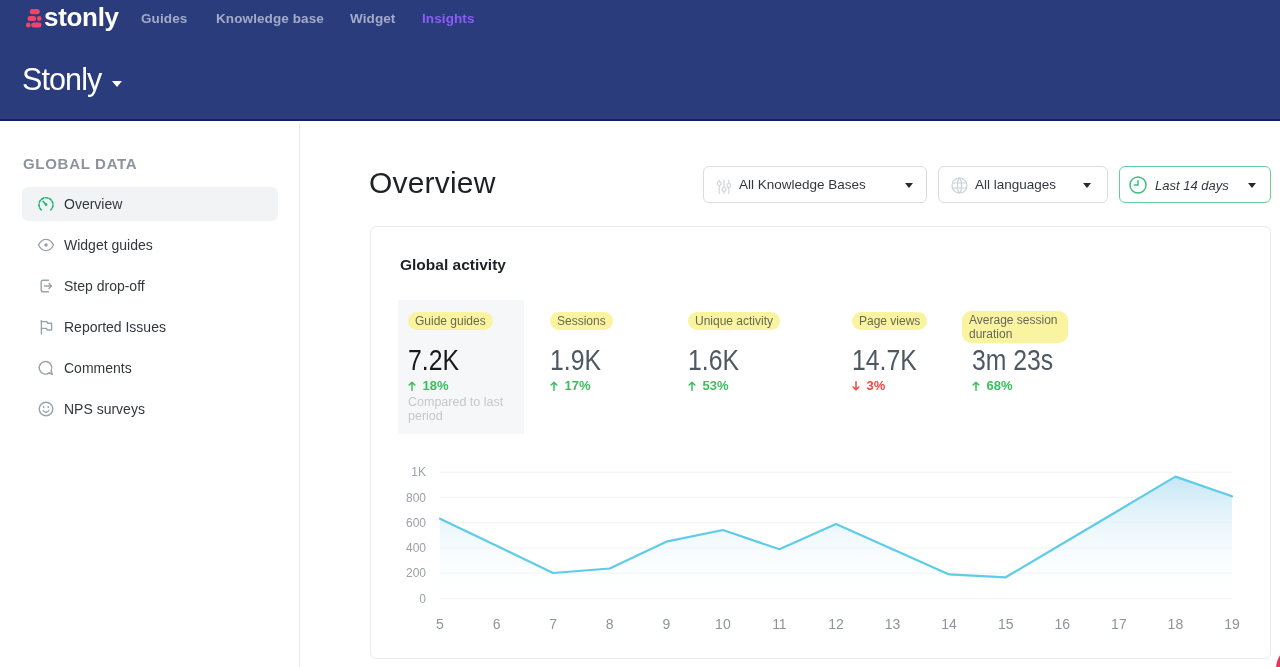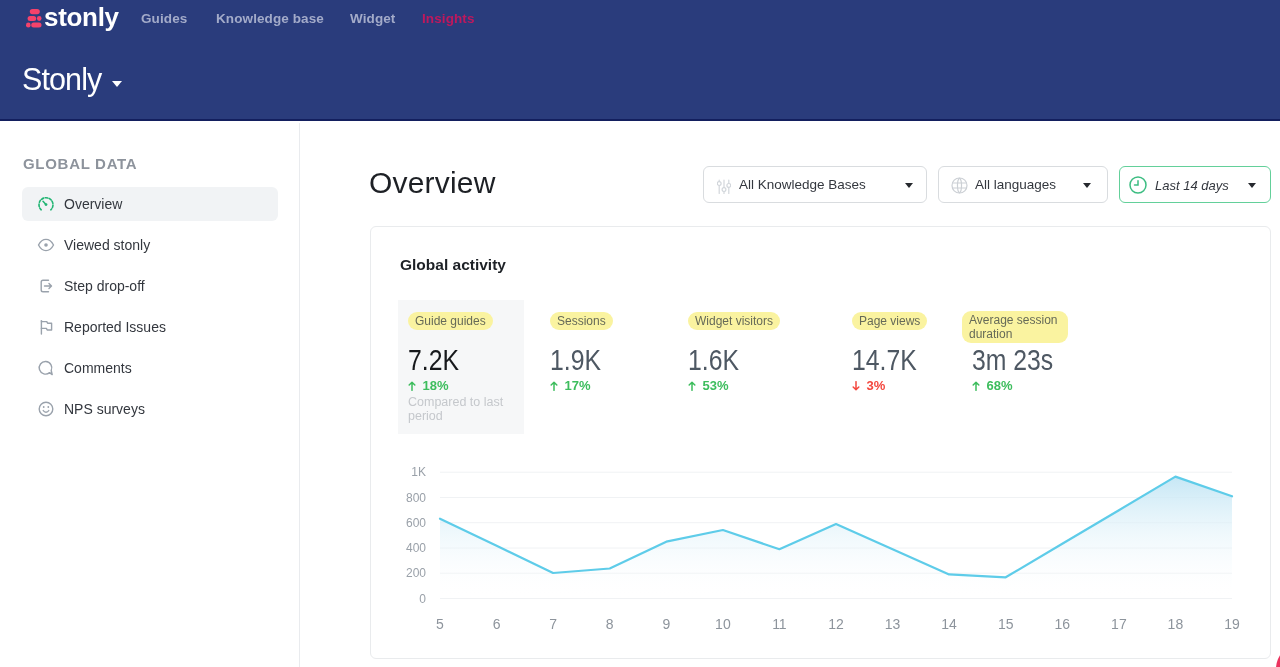--- a/index.html
+++ b/index.html
@@ -4,21 +4,21 @@
 <style>
   * { margin:0; padding:0; box-sizing:border-box; }
   html,body { width:1280px; height:667px; overflow:hidden; }
   body { font-family:"Liberation Sans", sans-serif; background:#fff; }
   .page { position:relative; width:1280px; height:667px; overflow:hidden; background:#fff; }
   .abs { position:absolute; }
 
   
   .header { left:0; top:0; width:1280px; height:121px; background:#2a3c7c; border-bottom:2px solid #131f5e; }
   .navlink { position:absolute; top:11px; font-size:13.5px; font-weight:700; color:#a3abc9; letter-spacing:.1px; }
-  .navlink.active { color:#be185d; }
+  .navlink.active { color:#8b5cf6; }
   .brand { position:absolute; left:44px; top:2px; font-size:26px; font-weight:700; color:#fff; letter-spacing:-0.3px; }
   .title { position:absolute; left:22px; top:62px; font-size:30.5px; font-weight:500; color:#fff; letter-spacing:-0.9px; }
   .title-caret { position:absolute; left:112px; top:81px; width:0; height:0; border-left:5px solid transparent; border-right:5px solid transparent; border-top:6px solid #fff; }
 
   
   .sidebar { left:0; top:123px; width:300px; height:544px; background:#fff; border-right:1px solid #e9ebee; }
   .sb-label { position:absolute; left:23px; top:155px; font-size:15px; font-weight:700; letter-spacing:.7px; color:#8d939c; }
   .sb-item { position:absolute; left:22px; width:256px; height:34px; border-radius:6px; }
   .sb-item.active { background:#f1f3f5; }
   .sb-item .ic { position:absolute; left:15px; top:8px; width:18px; height:18px; }
@@ -77,21 +77,21 @@
       <path d="M9 9.4 L6 6.2" stroke-width="1.5"></path>
       <circle cx="9" cy="9.6" r="1.4" fill="#21b573" stroke="none"></circle>
     </svg>
     <div class="tx">Overview</div>
   </div>
   <div class="sb-item" style="top:228px;">
     <svg class="ic" viewBox="0 0 18 18" fill="none" stroke="#9aa2ac" stroke-width="1.4">
       <path d="M1.5 9 C3.5 5.2 6 3.4 9 3.4 C12 3.4 14.5 5.2 16.5 9 C14.5 12.8 12 14.6 9 14.6 C6 14.6 3.5 12.8 1.5 9 Z"></path>
       <circle cx="9" cy="9" r="1.8" fill="#9aa2ac" stroke="none"></circle>
     </svg>
-    <div class="tx">Viewed stonly</div>
+    <div class="tx">Widget guides</div>
   </div>
   <div class="sb-item" style="top:269px;">
     <svg class="ic" viewBox="0 0 18 18" fill="none" stroke="#9aa2ac" stroke-width="1.4" stroke-linecap="round" stroke-linejoin="round">
       <path d="M11.5 3.2 H6 C4.9 3.2 4.2 3.9 4.2 5 V13 C4.2 14.1 4.9 14.8 6 14.8 H11.5"></path>
       <path d="M7.5 9 H14.2 M12 6.6 L14.5 9 L12 11.4"></path>
     </svg>
     <div class="tx">Step drop-off</div>
   </div>
   <div class="sb-item" style="top:310px;">
     <svg class="ic" viewBox="0 0 18 18" fill="none" stroke="#9aa2ac" stroke-width="1.4" stroke-linecap="round" stroke-linejoin="round">
@@ -158,21 +158,21 @@
     <div class="mcompared">Compared to last period</div>
   </div>
   <div class="mcol" style="left:550px;">
     <span class="pill">Sessions</span>
     <div class="mval">1.9K</div>
     <div class="mdelta"><svg width="8" height="10" viewBox="0 0 8 10" fill="none" stroke="#3dbd5d" stroke-width="1.5" stroke-linecap="round" stroke-linejoin="round">
           <path d="M4 9.3 V1.4 M1.2 4 L4 1.2 L6.8 4"></path>
         </svg> 17%</div>
   </div>
   <div class="mcol" style="left:688px;">
-    <span class="pill">Widget visitors</span>
+    <span class="pill">Unique activity</span>
     <div class="mval">1.6K</div>
     <div class="mdelta"><svg width="8" height="10" viewBox="0 0 8 10" fill="none" stroke="#3dbd5d" stroke-width="1.5" stroke-linecap="round" stroke-linejoin="round">
           <path d="M4 9.3 V1.4 M1.2 4 L4 1.2 L6.8 4"></path>
         </svg> 53%</div>
   </div>
   <div class="mcol" style="left:827px;margin-left:25px;">
     <span class="pill">Page views</span>
     <div class="mval">14.7K</div>
     <div class="mdelta red"><svg width="8" height="10" viewBox="0 0 8 10" fill="none" stroke="#f4473e" stroke-width="1.5" stroke-linecap="round" stroke-linejoin="round">
           <path d="M4 0.7 V8.6 M1.2 6 L4 8.8 L6.8 6"></path>

